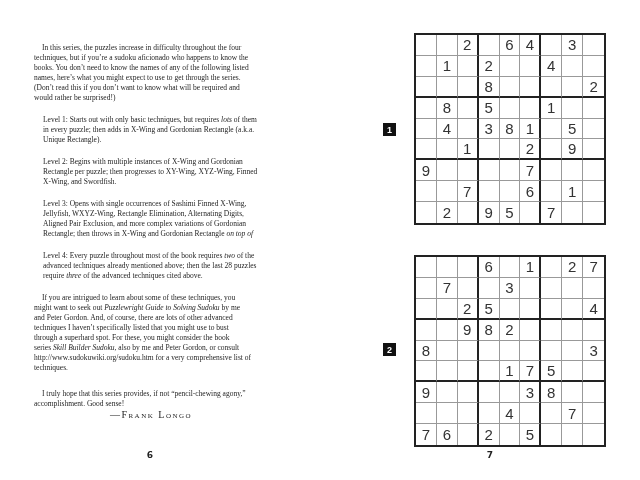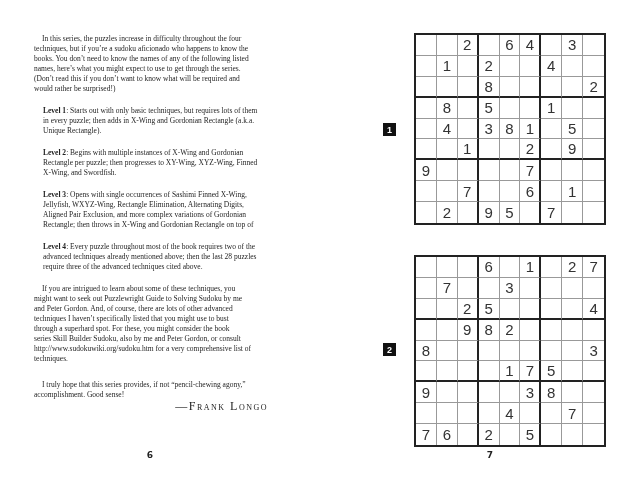--- a/index.html
+++ b/index.html
@@ -8,31 +8,31 @@
     background:#ffffff; overflow:hidden;
     font-family:"Liberation Serif", serif;
   }
 
   
   .text-block {
     position:absolute; left:34px; top:27px; width:234px;
     font-size:7.5px; line-height:10px; color:#1e1e1e;
   }
   .para { margin-top:12px; }
-  .para.first { margin-top:7px; }
+  .para.first { margin-top:16px; }
   .para.no-gap { margin-top:16px; }
   .para.level { padding-left:9px; }
   .line { height:10px; white-space:nowrap; }
   .line.indent { padding-left:8px; }
-  .seg-b { font-weight:bold; }
-  .seg-i { }
+  .seg-b { font-weight:normal; }
+  .seg-i { font-style:italic; }
 
   .signature {
-    margin-top:1px; text-align:right;
-    font-variant:small-caps; letter-spacing:1.5px; font-size:12px;
+    margin-top:1px; text-align:center;
+    font-variant:small-caps; letter-spacing:1.5px; font-size:10px;
     color:#1e1e1e;
   }
 
   
   .page-num {
     position:absolute; top:450px; width:20px; text-align:center;
     font-family:"DejaVu Sans", sans-serif; font-weight:bold;
     font-size:9px; color:#222222;
   }
   .page-num.left6 { left:140px; }

